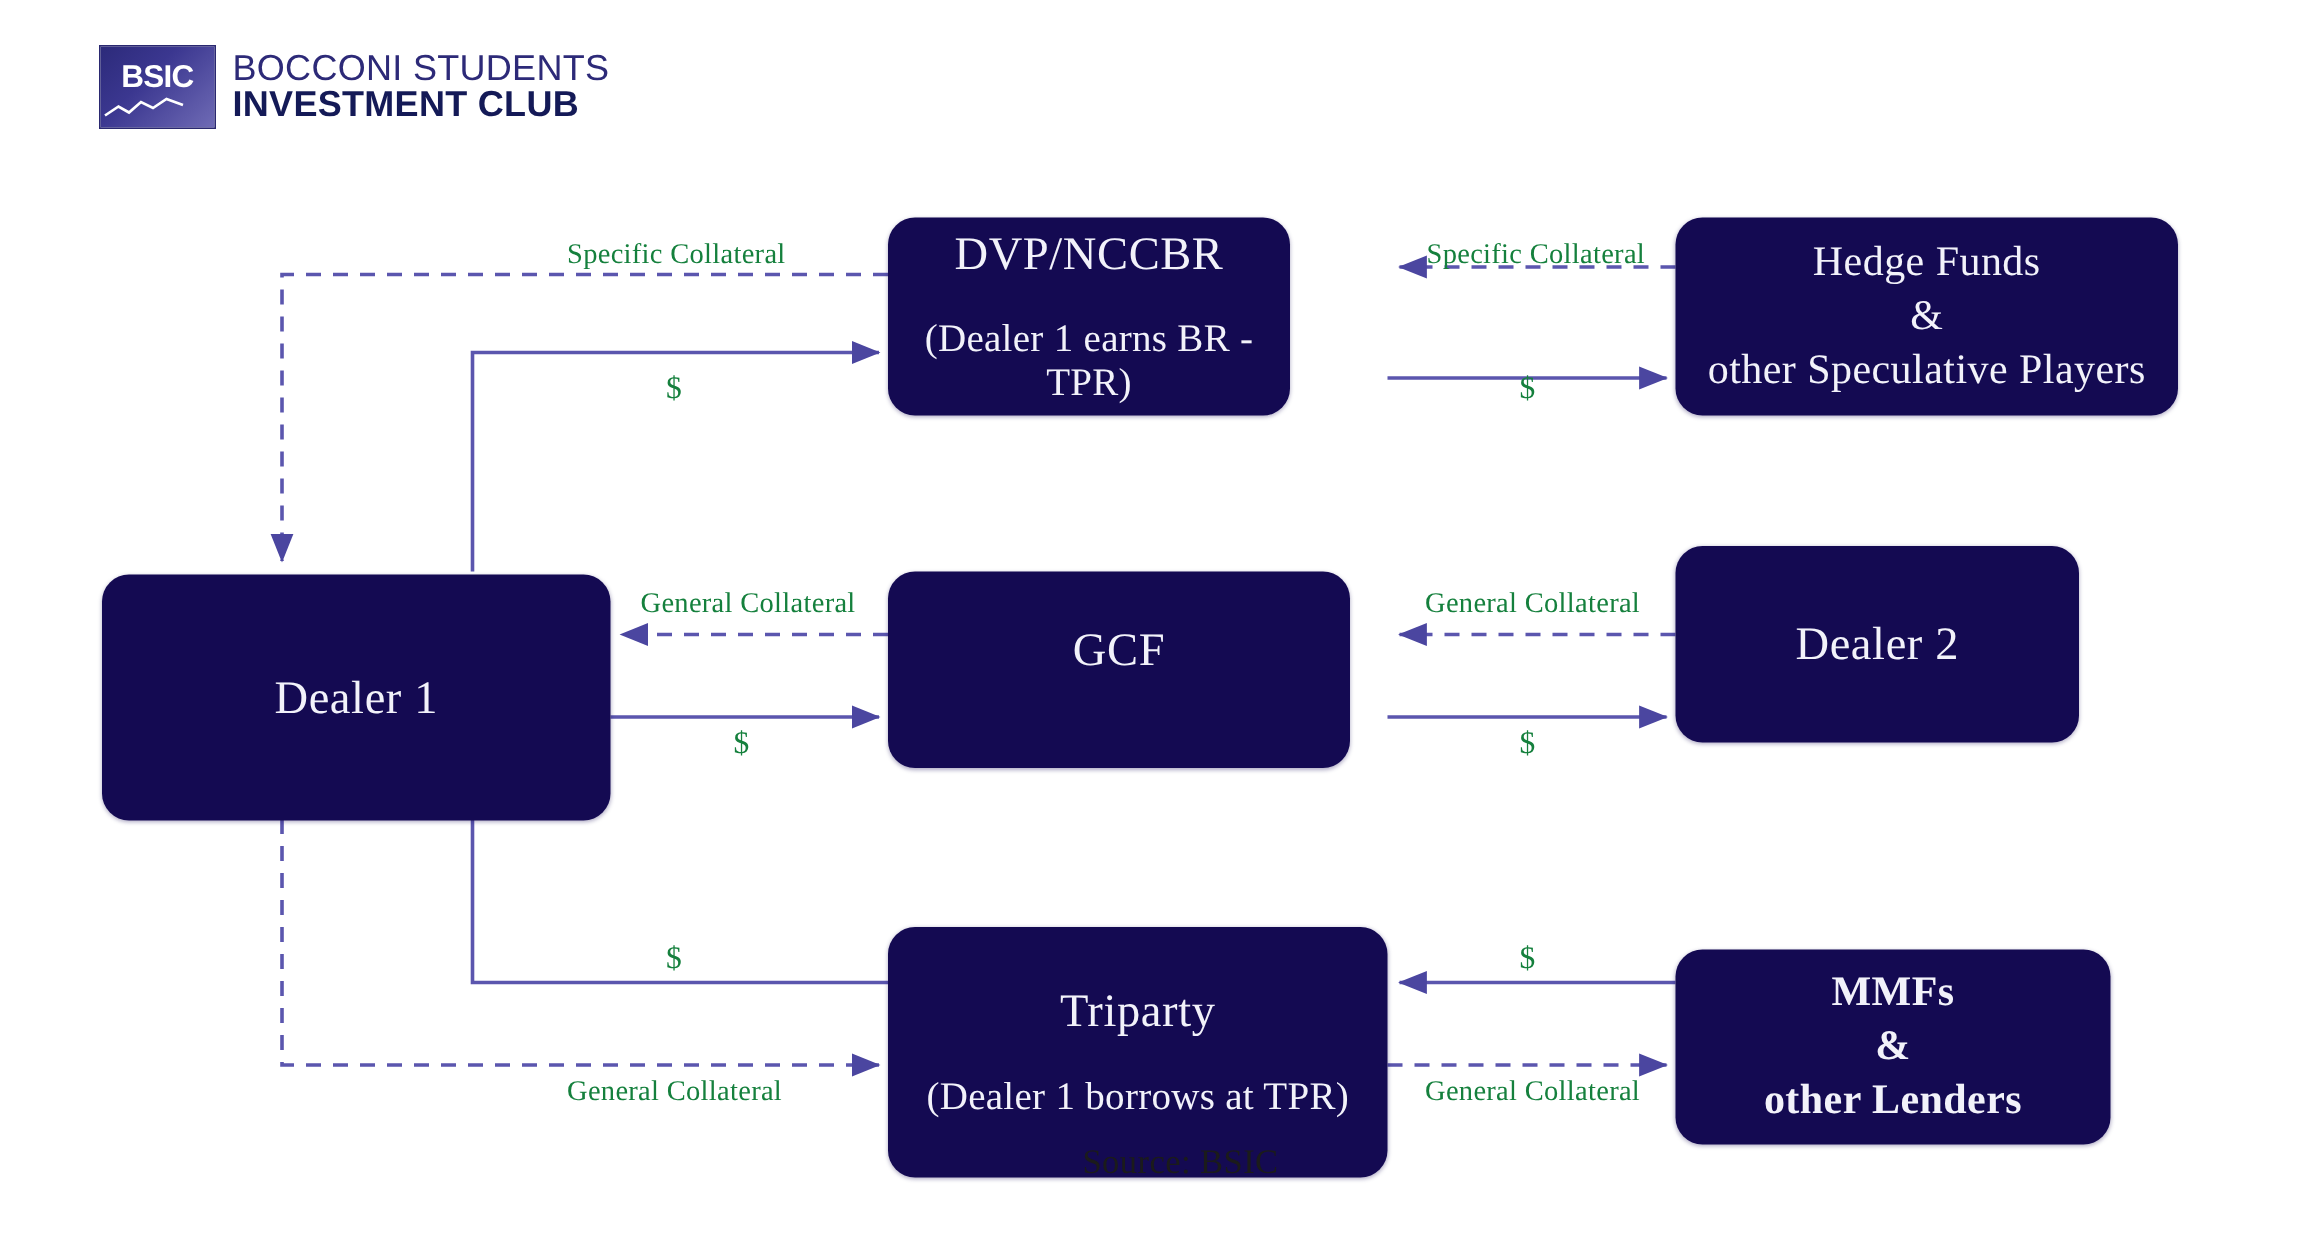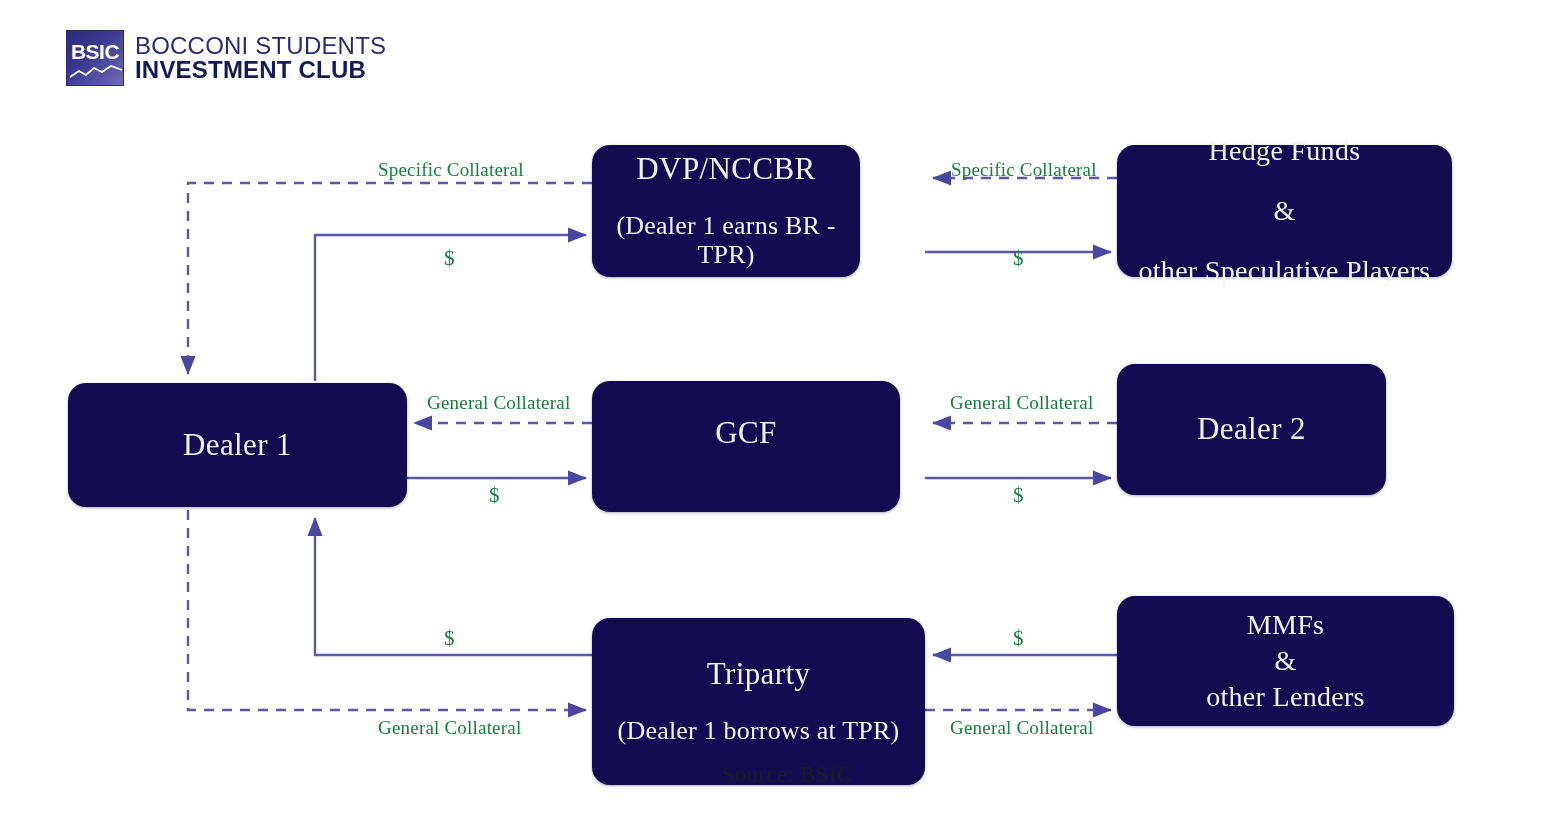--- a/index.html
+++ b/index.html
@@ -6,21 +6,21 @@
   body{
     width:1542px;height:830px;background:#ffffff;
     font-family:"Liberation Serif",serif;
     position:relative;overflow:hidden;
   }
   #stage{position:absolute;left:0;top:0;width:1542px;height:830px;}
 
   
   .logo{position:absolute;left:66px;top:30px;display:flex;align-items:center;}
   .logo-mark{
-    width:58px;height:56px;position:relative;overflow:hidden;
+    width:78px;height:56px;position:relative;overflow:hidden;
     background:linear-gradient(135deg,#2c2a7a 0%,#3b3790 40%,#6f6bb5 100%);
     border:1px solid #2a2870;box-sizing:border-box;
   }
   .logo-mark .lm-text{
     position:absolute;left:0;right:0;top:9px;text-align:center;
     font-family:"Liberation Sans",sans-serif;font-weight:bold;
     font-size:21px;color:#ffffff;letter-spacing:-0.5px;
   }
   .logo-mark svg{position:absolute;left:0;bottom:4px;}
   .logo-words{margin-left:11px;line-height:1.02;}
@@ -111,44 +111,44 @@
 
       <path d="M925,710 L1111,710" stroke-dasharray="10,8" marker-end="url(#ah)"></path>
     </g>
   </svg>
 
   <div class="node two-line" style="left:592px;top:145px;width:268px;height:132px;">
     <div class="ttl">DVP/NCCBR</div>
     <div class="sub">(Dealer 1 earns BR - TPR)</div>
   </div>
 
-  <div class="node" style="left:1117px;top:145px;width:335px;height:132px;gap:24px;">
+  <div class="node" style="left:1117px;top:145px;width:335px;height:132px;">
     <div class="ln">Hedge Funds</div>
     <div class="ln">&amp;</div>
     <div class="ln">other Speculative Players</div>
   </div>
 
-  <div class="node" style="left:68px;top:383px;width:339px;height:124px;">
+  <div class="node" style="left:68px;top:383px;width:339px;height:164px;">
     <div class="ttl">Dealer 1</div>
   </div>
 
   <div class="node two-line" style="left:592px;top:381px;width:308px;height:131px;">
     <div class="ttl">GCF</div>
   </div>
 
   <div class="node" style="left:1117px;top:364px;width:269px;height:131px;">
     <div class="ttl">Dealer 2</div>
   </div>
 
   <div class="node two-line" style="left:592px;top:618px;width:333px;height:167px;">
     <div class="ttl">Triparty</div>
     <div class="sub">(Dealer 1 borrows at TPR)</div>
   </div>
 
-  <div class="node" style="left:1117px;top:596px;width:337px;height:130px;">
+  <div class="node" style="left:1117px;top:633px;width:290px;height:130px;font-weight:bold;">
     <div class="ln">MMFs</div>
     <div class="ln">&amp;</div>
     <div class="ln">other Lenders</div>
   </div>
 
   <div class="elabel" style="left:378px;top:159px;">Specific Collateral</div>
   <div class="elabel dollar" style="left:444px;top:246px;">$</div>
 
   <div class="elabel" style="left:951px;top:159px;">Specific Collateral</div>
   <div class="elabel dollar" style="left:1013px;top:246px;">$</div>

